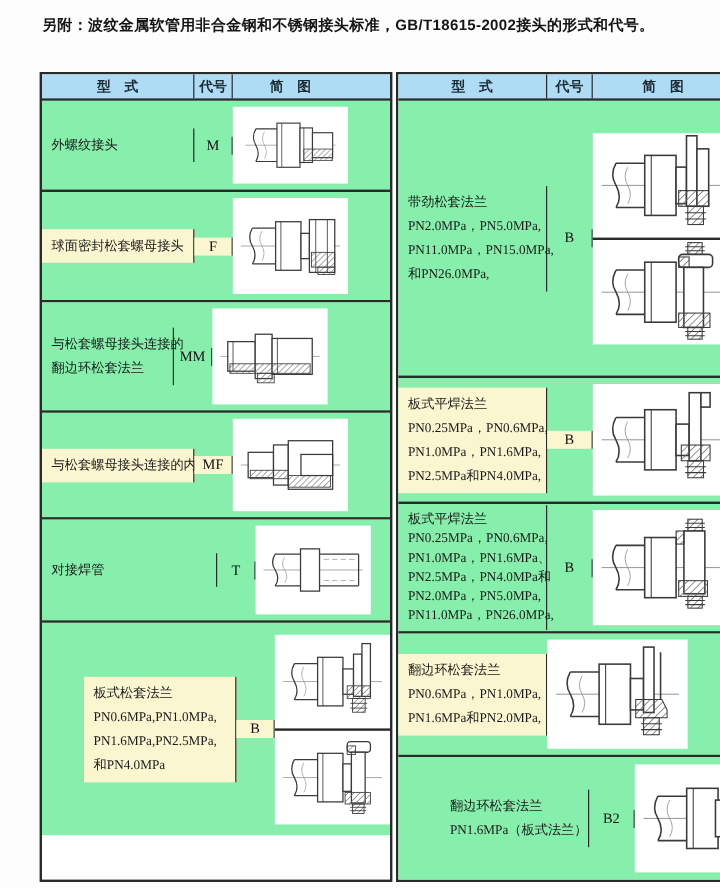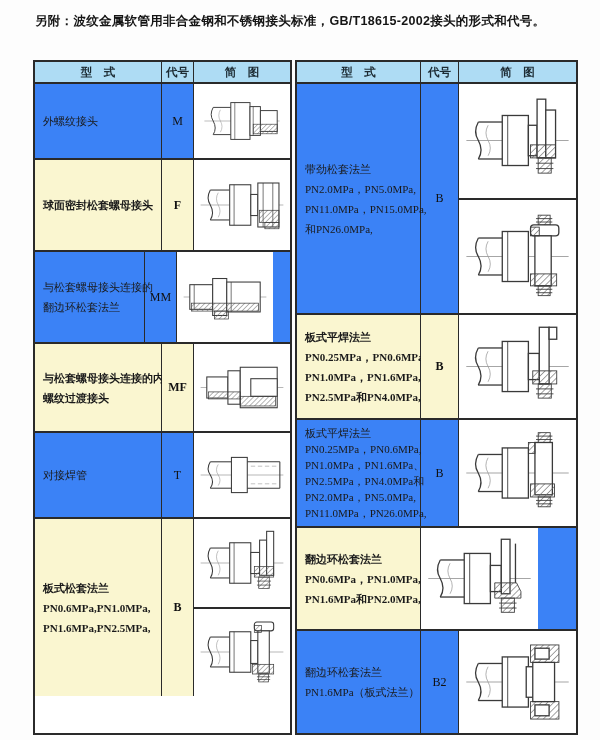--- a/index.html
+++ b/index.html
@@ -34,35 +34,35 @@
     display: flex;
     height: 22px;
     background: var(--hdr);
     border-bottom: 2px solid var(--border);
   }
   .hcell {
     display: flex; align-items: center; justify-content: center;
     font-size: 11.5px; font-weight: bold; color: #1c2b33;
   }
   .hcell.bdr, .tcell, .ccell { border-right: 1.5px solid var(--border); }
-  .row { display: flex; border-bottom: 2px solid var(--border); background:#3b82f6; }
-  .row:last-child { border-bottom: none; }
+  .row { display: flex; border-bottom: 2px solid var(--border); background:#86efac;align-items:center; }
+  .row:last-child { border-bottom: none; padding-left: 35px; }
   .tcell {
     display: flex; flex-direction: column; justify-content: center;
     padding: 4px 3px 4px 8px;
     font-family: "Liberation Serif", "DejaVu Serif", serif;
     font-size: 11px;
     color: #1a1a1a;
   }
   .ccell {
     display: flex; align-items: center; justify-content: center;
     font-family: "Liberation Serif", "DejaVu Serif", serif;
     font-size: 12px; color: #111;
   }
-  .row.hl .tcell, .row.hl .ccell { background: var(--hl); font-weight: bold; }
+  .row.hl .tcell, .row.hl .ccell { background: var(--hl); }
   .dcell { display: flex; flex-direction: column; background: #fff; }
   .dsub {
     flex: 1;
     display: flex; align-items: center; justify-content: center;
     border-bottom: 2px solid var(--border);
     overflow: hidden;
   }
   .dsub:last-child { border-bottom: none; }
   .tline { white-space: nowrap; }
 </style>
@@ -158,21 +158,20 @@
                 <line x1="57" y1="23" x2="57" y2="57" stroke="#3a3a3a" stroke-width="0.8"></line>
                 <rect x="12" y="47" width="76" height="9" fill="url(#hx3)" stroke="#3a3a3a" stroke-width="0.8"></rect>
                 <rect x="38" y="56" width="16" height="9" fill="url(#hx3)" stroke="#3a3a3a" stroke-width="0.8"></rect>
               </svg>
             </div>
           </div>
         </div>
         <div class="row hl" style="height:89px">
           <div class="tcell" style="width:127px">
             <div class="tline" style="line-height:20px">与松套螺母接头连接的内</div>
-            <div class="tline" style="line-height:20px">螺纹过渡接头</div>
           </div>
           <div class="ccell" style="width:32px">MF</div>
           <div class="dcell" style="width:96px">
             <div class="dsub">
               <svg width="88" height="77" viewBox="0 0 100 80" preserveAspectRatio="xMidYMid meet">
                 <defs>
                   <pattern id="hx4" width="4" height="4" patternUnits="userSpaceOnUse" patternTransform="rotate(45)">
                     <line x1="0" y1="0" x2="0" y2="4" stroke="#666" stroke-width="1.1"></line>
                   </pattern>
                 </defs>
@@ -181,21 +180,21 @@
                 <rect x="34" y="21" width="14" height="38" stroke="#3a3a3a" stroke-width="1.2" fill="#ffffff"></rect>
                 <rect x="48" y="17" width="42" height="46" stroke="#3a3a3a" stroke-width="1.2" fill="#ffffff"></rect>
                 <rect x="60" y="30" width="30" height="20" stroke="#3a3a3a" stroke-width="1.2" fill="#ffffff"></rect>
                 <rect x="12" y="45" width="36" height="8" fill="url(#hx4)" stroke="#3a3a3a" stroke-width="0.8"></rect>
                 <rect x="48" y="50" width="40" height="11" fill="url(#hx4)" stroke="#3a3a3a" stroke-width="0.8"></rect>
               </svg>
             </div>
           </div>
         </div>
         <div class="row" style="height:86px">
-          <div class="tcell" style="width:127px">
+          <div class="tcell" style="width:146px">
             <div class="tline" style="line-height:20px">对接焊管</div>
           </div>
           <div class="ccell" style="width:32px">T</div>
           <div class="dcell" style="width:96px">
             <div class="dsub">
               <svg width="88" height="74" viewBox="0 0 100 80" preserveAspectRatio="xMidYMid meet">
                 <defs>
                   <pattern id="hx5" width="4" height="4" patternUnits="userSpaceOnUse" patternTransform="rotate(45)">
                     <line x1="0" y1="0" x2="0" y2="4" stroke="#666" stroke-width="1.1"></line>
                   </pattern>
@@ -213,20 +212,21 @@
                 <line x1="60" y1="50" x2="90" y2="50" stroke="#999" stroke-width="0.7" stroke-dasharray="5 3"></line>
               </svg>
             </div>
           </div>
         </div>
         <div class="row hl" style="height:177px">
           <div class="tcell" style="width:127px">
             <div class="tline" style="line-height:20px">板式松套法兰</div>
             <div class="tline" style="line-height:20px">PN0.6MPa,PN1.0MPa,</div>
             <div class="tline" style="line-height:20px">PN1.6MPa,PN2.5MPa,</div>
+            <div class="tline" style="line-height:20px">和PN4.0MPa</div>
           </div>
           <div class="ccell" style="width:32px">B</div>
           <div class="dcell" style="width:96px">
             <div class="dsub">
               <svg width="88" height="78" viewBox="0 0 100 80" preserveAspectRatio="xMidYMid meet">
                 <defs>
                   <pattern id="hx6" width="4" height="4" patternUnits="userSpaceOnUse" patternTransform="rotate(45)">
                     <line x1="0" y1="0" x2="0" y2="4" stroke="#666" stroke-width="1.1"></line>
                   </pattern>
                 </defs>

